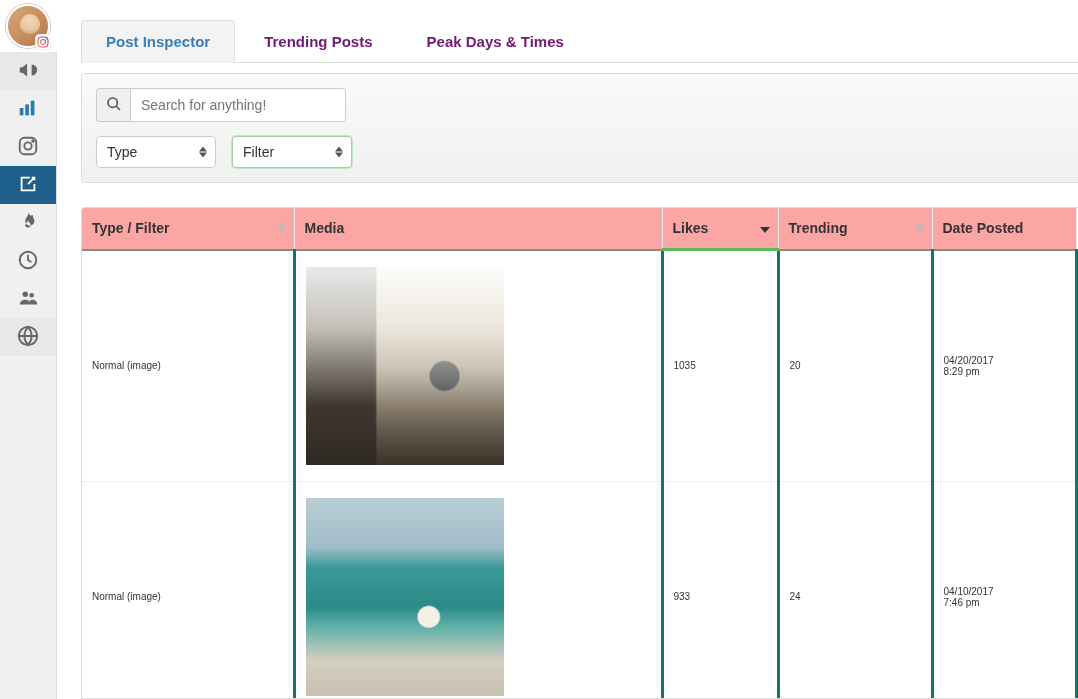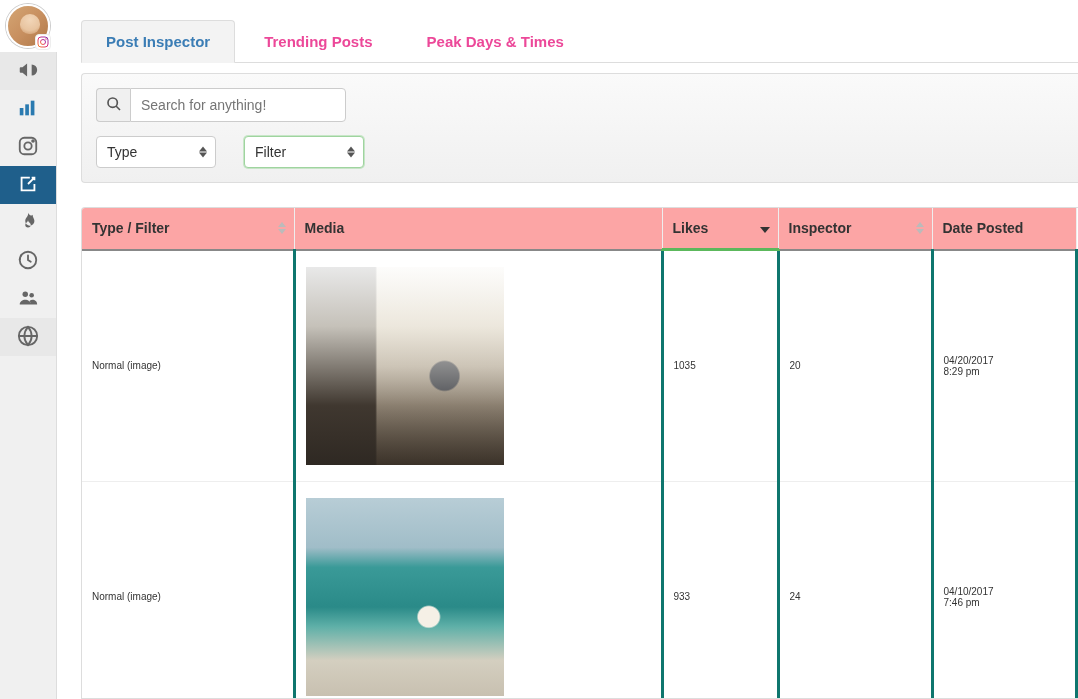--- a/index.html
+++ b/index.html
@@ -91,21 +91,21 @@
   .tabs {
     display: flex;
     padding: 0 0 0 0;
     background: #fff;
     border-bottom: 1px solid #ddd;
     margin: 20px 0 0 24px;
   }
   .tab {
     padding: 12px 24px;
     font-size: 15px;
-    color: #ec4899;
+    color: #701a75;
     cursor: pointer;
     border: 1px solid transparent;
     border-bottom: none;
     background: #fff;
     font-weight: 600;
     margin-right: 4px;
   }
   .tab.active {
     background: #f3f3f3;
     border: 1px solid #ddd;
@@ -140,21 +140,21 @@
     color: #555;
   }
   .search-input {
     flex: 1;
     height: 34px;
     border: 1px solid #ccc;
     border-radius: 0 4px 4px 0;
     padding: 0 10px;
     font-size: 14px;
   }
-  .dropdowns { display: flex; gap: 28px; }
+  .dropdowns { display: flex; gap: 16px; }
   .dropdown {
     position: relative;
     width: 120px;
     height: 32px;
     background: #fff;
     border: 1px solid #ccc;
     border-radius: 4px;
     display: flex;
     align-items: center;
     padding: 0 10px;
@@ -409,21 +409,21 @@
             </th>
             <th class="col-likes sorted">
               <span>Likes</span>
               <span class="sort-single">
                 <svg width="10" height="6" viewBox="0 0 10 6">
                     <path d="M5 6L0 0h10z" fill="#333"></path>
                   </svg>
               </span>
             </th>
             <th class="col-comments">
-              <span>Inspector</span>
+              <span>Trending</span>
               <span class="sort-icons">
                 <svg viewBox="0 0 10 6">
                     <path d="M5 0L0 6h10z" fill="#bbb"></path>
                   </svg>
                 <svg viewBox="0 0 10 6">
                     <path d="M5 6L0 0h10z" fill="#bbb"></path>
                   </svg>
               </span>
             </th>
             <th class="col-date">

